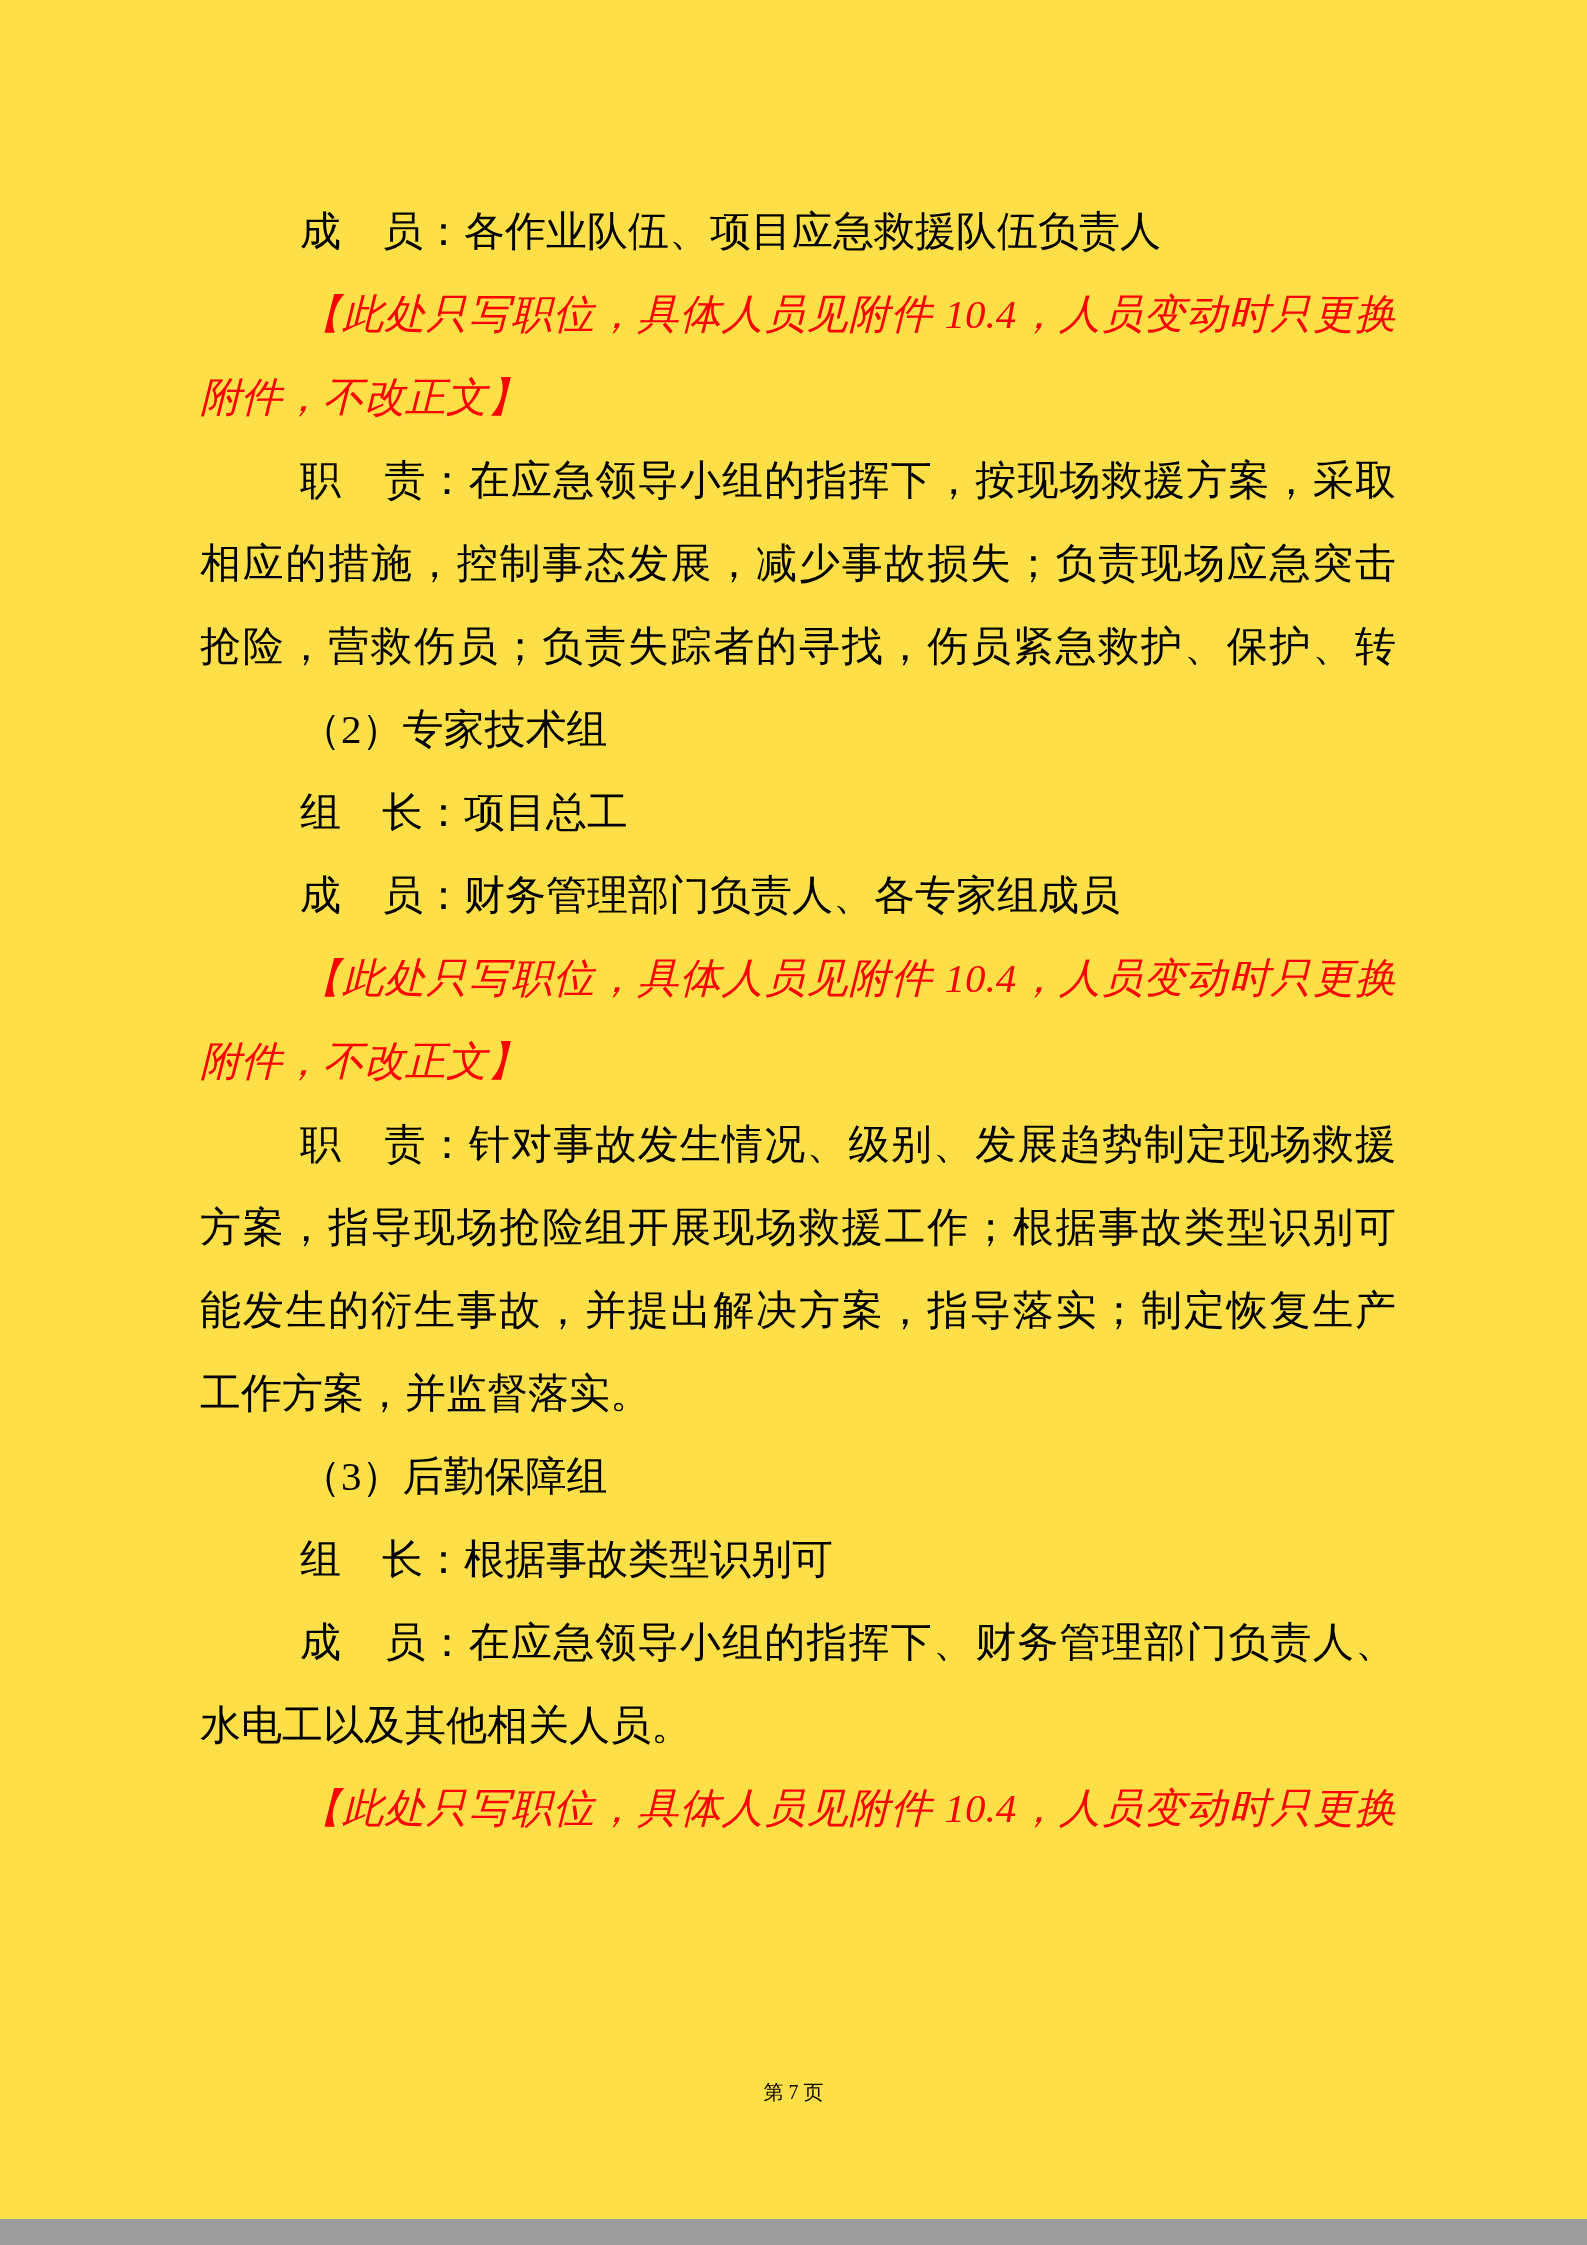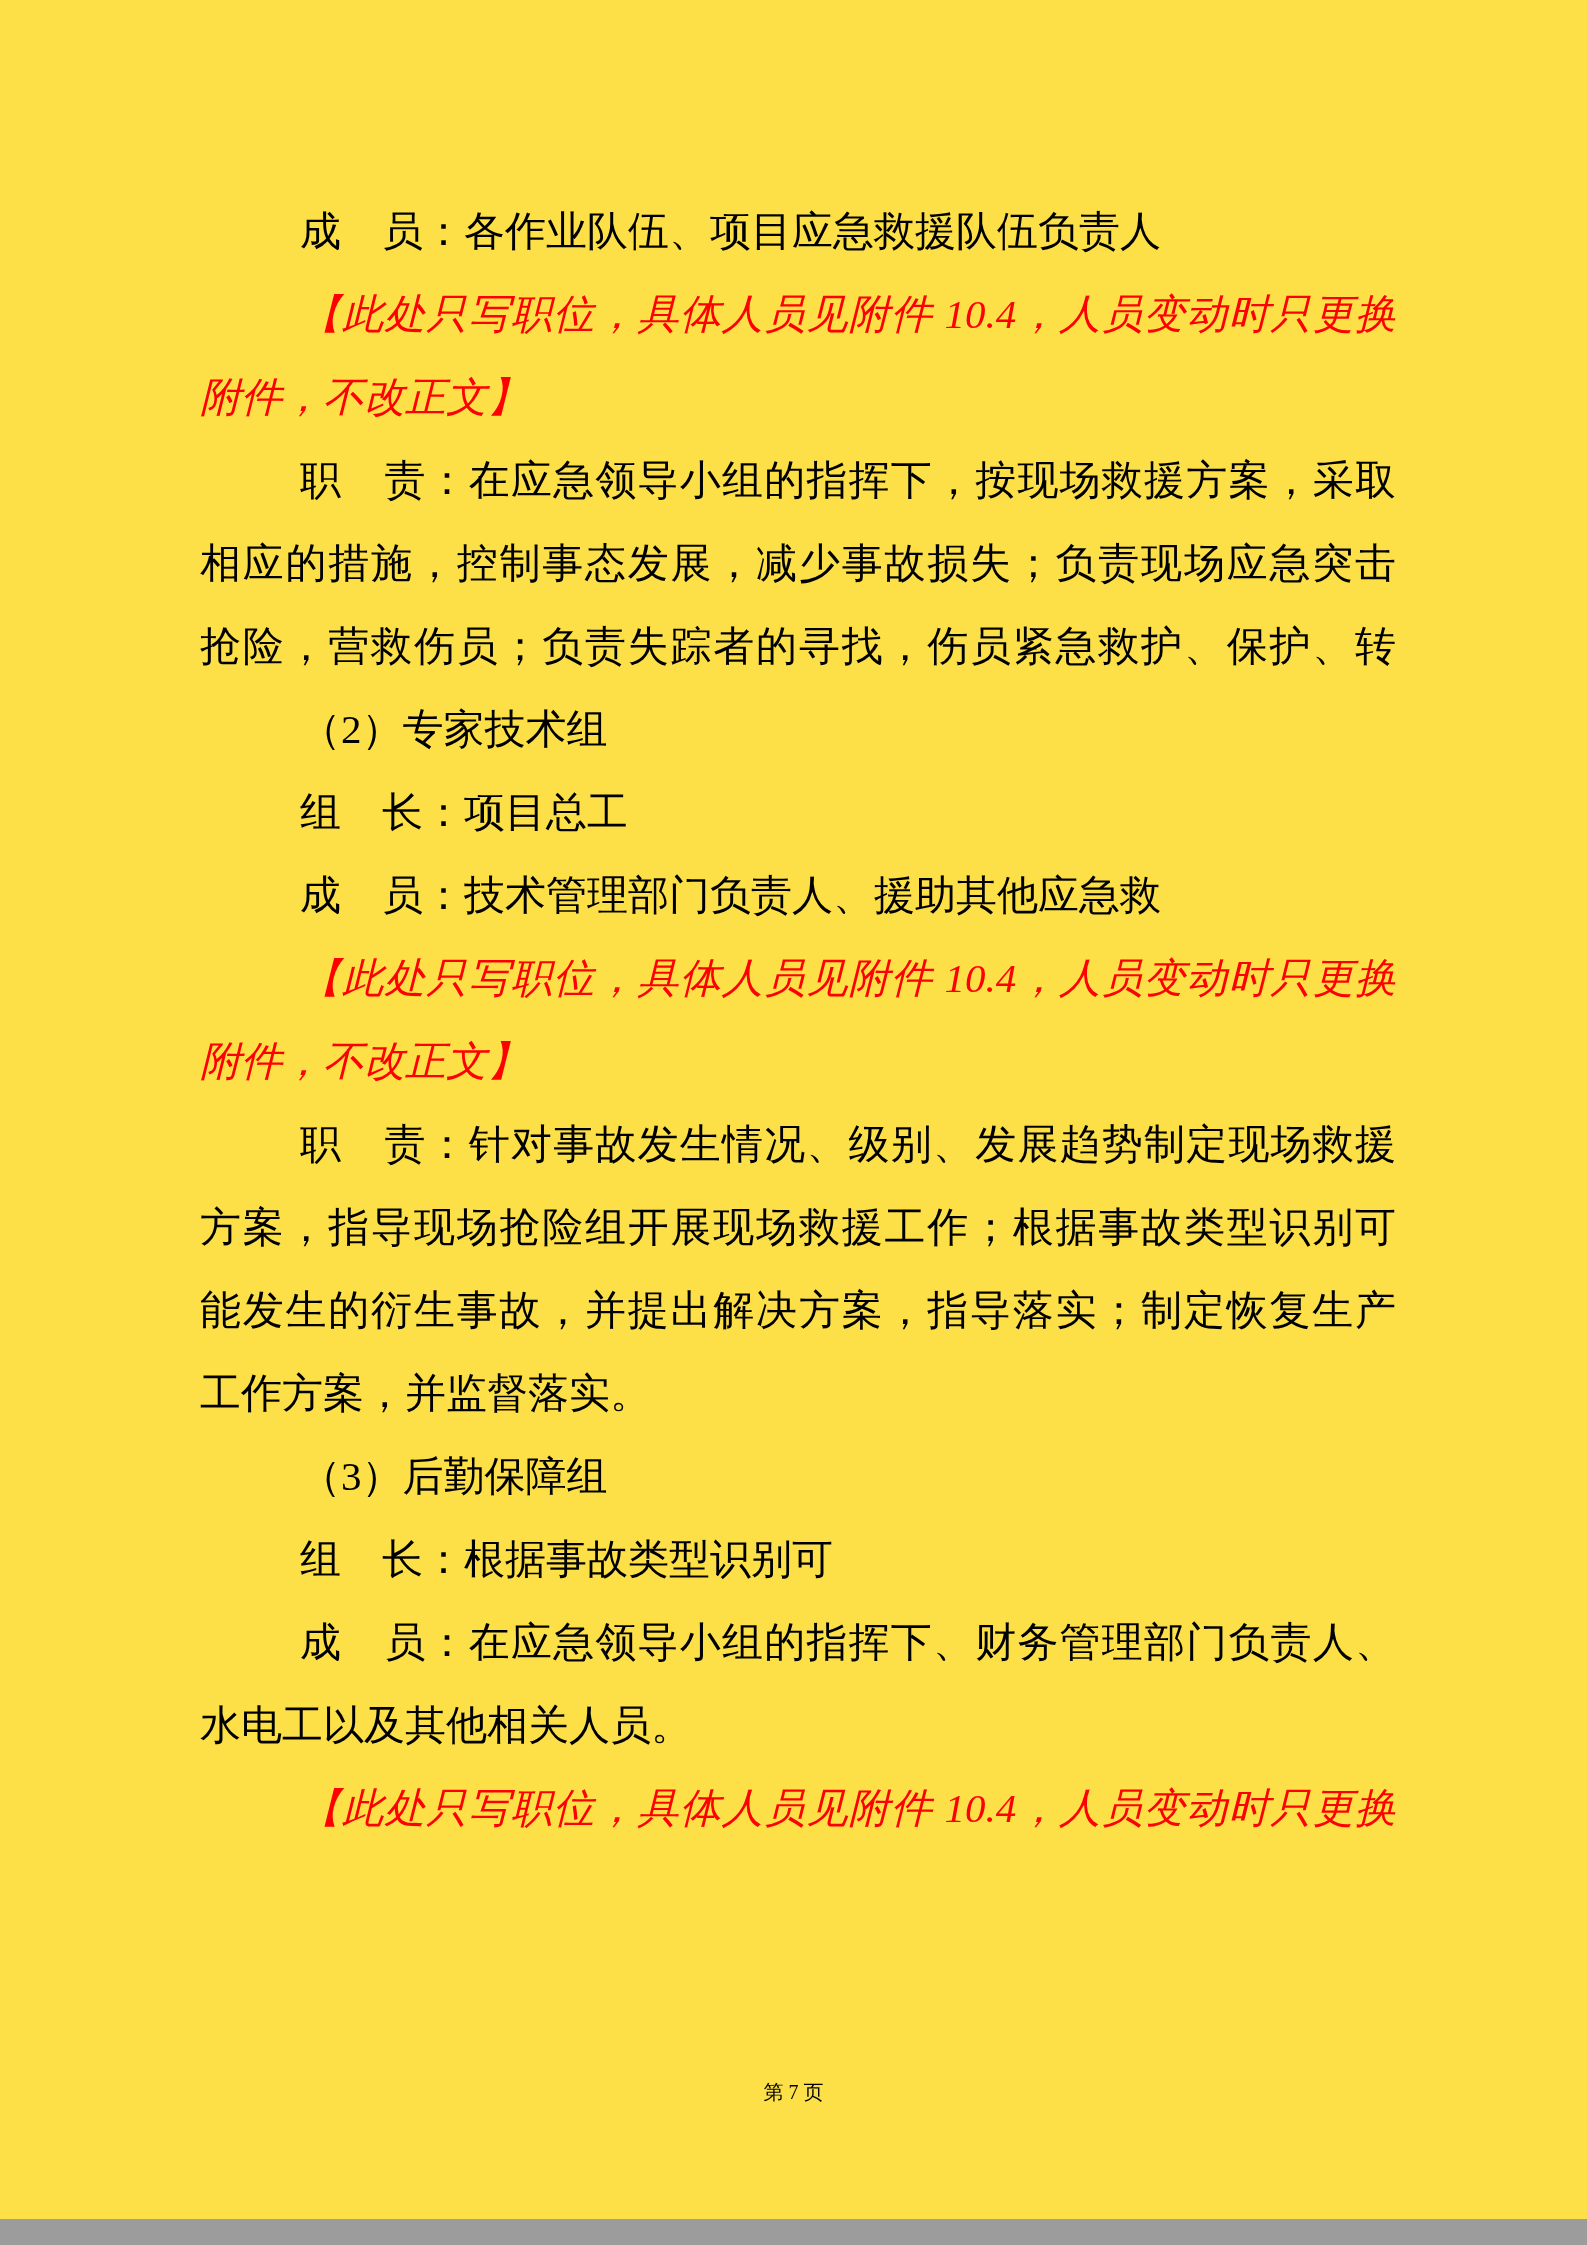--- a/index.html
+++ b/index.html
@@ -59,21 +59,21 @@
 <div class="sheet">
   <div class="content">
     <div class="line indent">成　员：各作业队伍、项目应急救援队伍负责人</div>
     <div class="line indent fill red">【此处只写职位，具体人员见附件 10.4，人员变动时只更换</div>
     <div class="line red">附件，不改正文】</div>
     <div class="line indent fill">职　责：在应急领导小组的指挥下，按现场救援方案，采取</div>
     <div class="line fill">相应的措施，控制事态发展，减少事故损失；负责现场应急突击</div>
     <div class="line fill">抢险，营救伤员；负责失踪者的寻找，伤员紧急救护、保护、转</div>
     <div class="line indent">（2）专家技术组</div>
     <div class="line indent">组　长：项目总工</div>
-    <div class="line indent">成　员：技术管理部门负责人、援助其他应急救</div>
+    <div class="line indent">成　员：财务管理部门负责人、各专家组成员</div>
     <div class="line indent fill red">【此处只写职位，具体人员见附件 10.4，人员变动时只更换</div>
     <div class="line red">附件，不改正文】</div>
     <div class="line indent fill">职　责：针对事故发生情况、级别、发展趋势制定现场救援</div>
     <div class="line fill">方案，指导现场抢险组开展现场救援工作；根据事故类型识别可</div>
     <div class="line fill">能发生的衍生事故，并提出解决方案，指导落实；制定恢复生产</div>
     <div class="line">工作方案，并监督落实。</div>
     <div class="line indent">（3）后勤保障组</div>
     <div class="line indent">组　长：根据事故类型识别可</div>
     <div class="line indent fill">成　员：在应急领导小组的指挥下、财务管理部门负责人、</div>
     <div class="line">水电工以及其他相关人员。</div>

